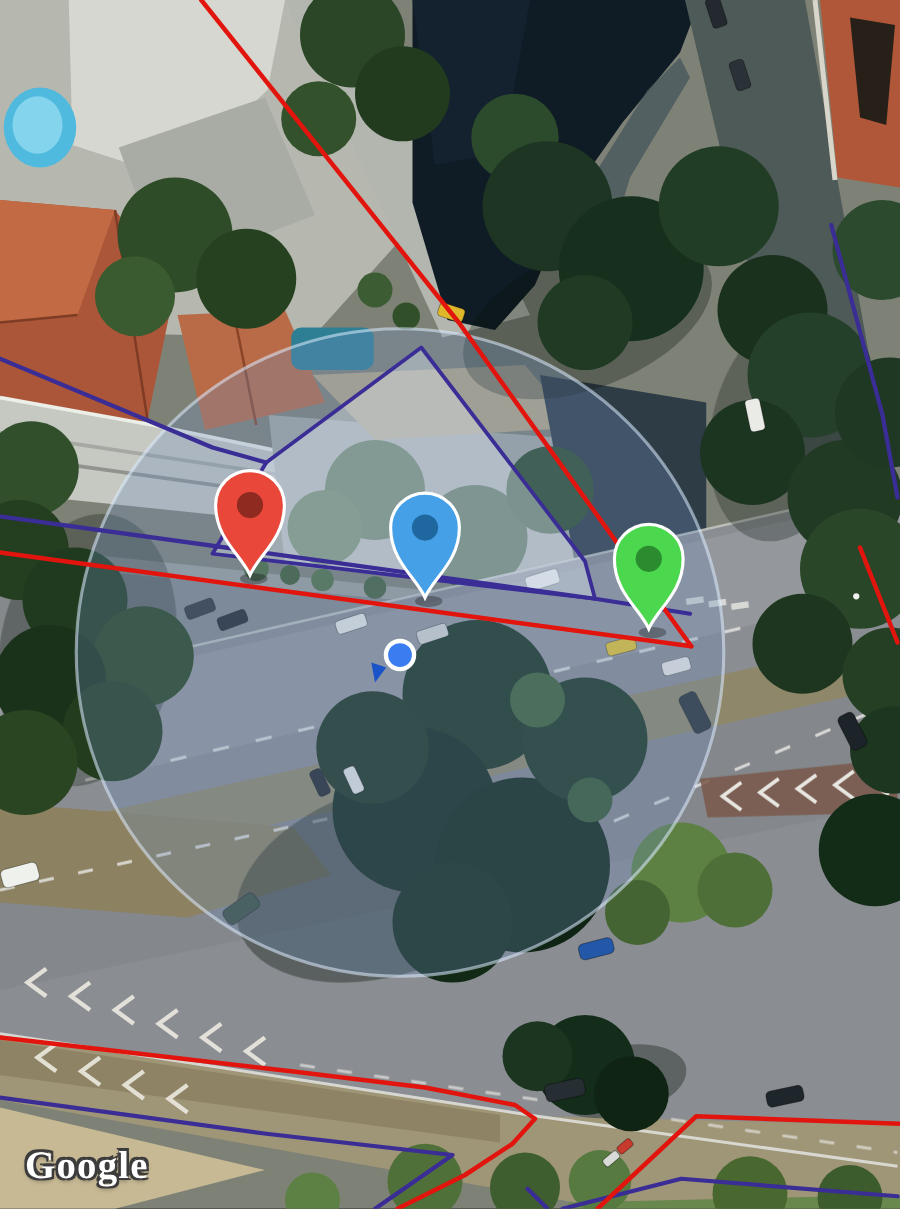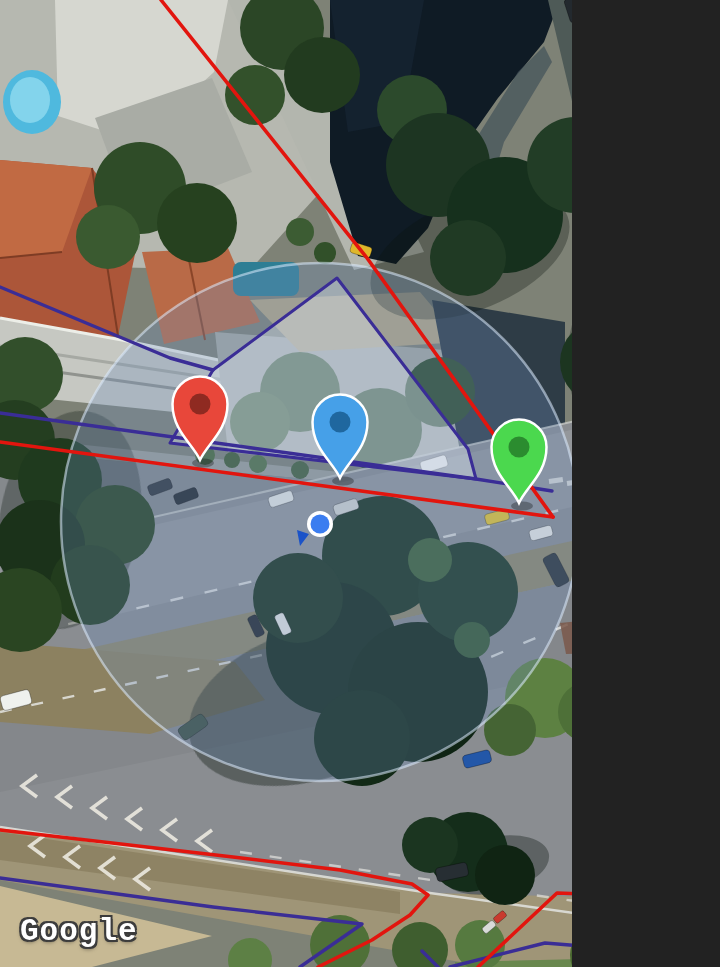--- a/index.html
+++ b/index.html
@@ -1,18 +1,18 @@
 <!DOCTYPE html>
 <html><head>
 <meta charset="utf-8">
 <style>
   html,body{margin:0;padding:0;background:#222;}
   .map-viewport{
-    position:relative;width:572px;height:967px;overflow:hidden;
-    font-family:Liberation Mono, monospace;
+    position:relative;width:720px;height:967px;overflow:hidden;
+    font-family:Liberation Serif, serif;
   }
   .map-viewport svg{position:absolute;left:0;top:0;display:block;}
   .watermark{
     position:absolute;left:20px;top:914px;
     font-size:31px;font-weight:700;letter-spacing:1px;color:#ffffff;
     text-shadow:-2px -2px 0 #3c3c3c, 2px -2px 0 #3c3c3c,
                 -2px 2px 0 #3c3c3c, 2px 2px 0 #3c3c3c,
                 0 2px 4px rgba(0,0,0,.55);
     user-select:none;
   }

